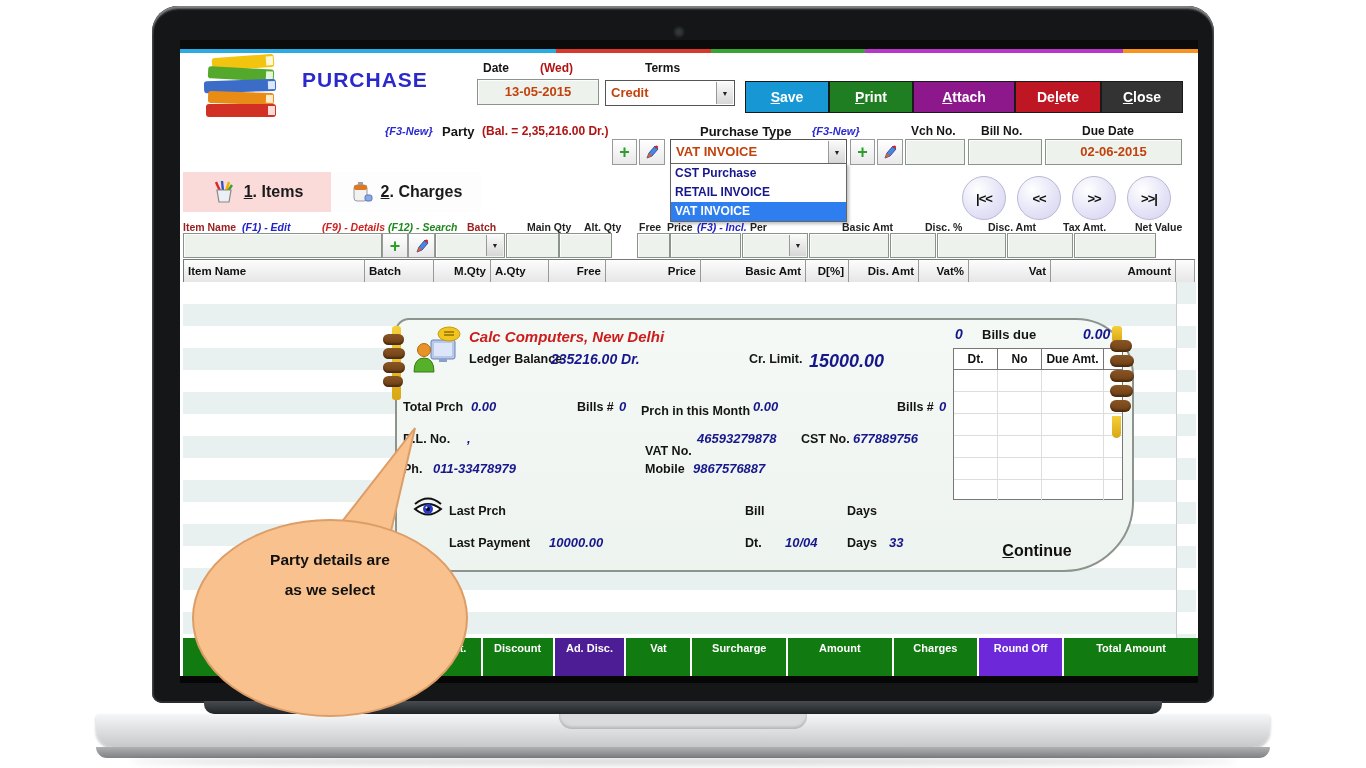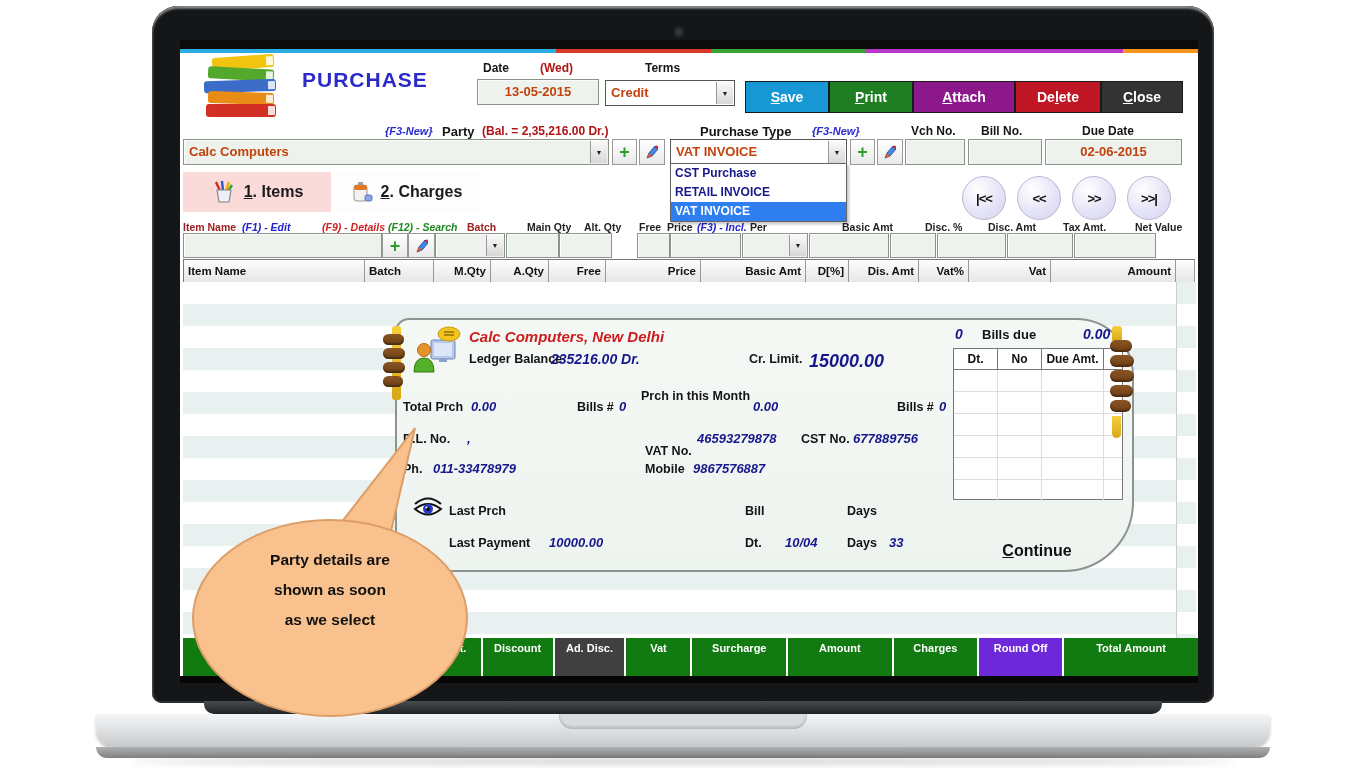--- a/index.html
+++ b/index.html
@@ -120,24 +120,20 @@
 
       <div class="abs hbtn" style="left: 565px; top: 41px; width: 82px; height: 30px; background: rgb(23, 152, 213);"><u>S</u>ave</div>
       <div class="abs hbtn" style="left: 649px; top: 41px; width: 82px; height: 30px; background: rgb(30, 126, 33);"><u>P</u>rint</div>
       <div class="abs hbtn" style="left: 733px; top: 41px; width: 100px; height: 30px; background: rgb(140, 24, 140);"><u>A</u>ttach</div>
       <div class="abs hbtn" style="left: 835px; top: 41px; width: 84px; height: 30px; background: rgb(191, 22, 35);">De<u>l</u>ete</div>
       <div class="abs hbtn" style="left: 921px; top: 41px; width: 80px; height: 30px; background: rgb(51, 51, 51);"><u>C</u>lose</div>
 
       <span class="abs f3new" style="left:205px;top:85px">{F3-New}</span>
       <span class="abs lbl" style="left:262px;top:84px;font-size:13px">Party</span>
       <span class="abs lbl-red" style="left:302px;top:84px">(Bal. =  2,35,216.00 Dr.)</span>
-      <div class="abs input" style="left:3px;top:99px;width:424px;height:24px">
-        <span class="val-navy" style="display:block;padding-left:5px;line-height:24px;font-size:13px">Calc Computers</span>
-        <span class="arrowbox">▼</span>
-      </div>
       <div class="abs toolbtn" style="left:432px;top:99px;width:23px;height:24px">
         <span class="plusglyph">+</span>
       </div>
       <div class="abs toolbtn" style="left:459px;top:99px;width:24px;height:24px">
         <svg width="16" height="16">
             <path d="M3 14 L5 9 L11 2 L14 5 L8 12 Z" fill="#4a86e0" stroke="#2a56a8" stroke-width="1"></path>
             <path d="M3 14 L5 9 L8 12 Z" fill="#e05a2a"></path>
             <circle cx="12.5" cy="3" r="1.6" fill="#d82020"></circle>
           </svg>
       </div>
@@ -240,21 +236,21 @@
       <div class="abs input" style="left:629px;top:193px;width:78px;height:23px"></div>
       <div class="abs input" style="left:710px;top:193px;width:44px;height:23px"></div>
       <div class="abs input" style="left:757px;top:193px;width:67px;height:23px"></div>
       <div class="abs input" style="left:827px;top:193px;width:64px;height:23px"></div>
       <div class="abs input" style="left:894px;top:193px;width:80px;height:23px"></div>
 
       <div class="abs" style="left:3px;top:219px;display:flex">
         <span class="th" style="width:182px;border-left:1px solid #777">Item Name</span>
         <span class="th" style="width:69px">Batch</span>
         <span class="th" style="width:57px;text-align:right">M.Qty</span>
-        <span class="th" style="width:58px;text-align:right">A.Qty</span>
+        <span class="th" style="width:58px;">A.Qty</span>
         <span class="th" style="width:57px;text-align:right">Free</span>
         <span class="th" style="width:95px;text-align:right">Price</span>
         <span class="th" style="width:105px;text-align:right">Basic Amt</span>
         <span class="th" style="width:43px;text-align:right">D[%]</span>
         <span class="th" style="width:70px;text-align:right">Dis. Amt</span>
         <span class="th" style="width:50px;text-align:right">Vat%</span>
         <span class="th" style="width:82px;text-align:right">Vat</span>
         <span class="th" style="width:125px;text-align:right">Amount</span>
         <span class="th" style="width:19px"></span>
       </div>
@@ -276,21 +272,21 @@
         <span class="abs ptitle" style="left:72px;top:8px">Calc Computers, New Delhi</span>
         <span class="abs plabel" style="left:72px;top:32px">Ledger Balance</span>
         <span class="abs pval ital" style="left:154px;top:31px;font-size:14px">235216.00 Dr.</span>
         <span class="abs plabel" style="left:352px;top:32px">Cr. Limit.</span>
         <span class="abs pval ital" style="left:412px;top:31px;font-size:18px">15000.00</span>
 
         <span class="abs plabel" style="left:6px;top:80px">Total Prch</span>
         <span class="abs pval" style="left:74px;top:79px">0.00</span>
         <span class="abs plabel" style="left:180px;top:80px">Bills #</span>
         <span class="abs pval" style="left:222px;top:79px">0</span>
-        <span class="abs plabel" style="left:244px;top:69px">Prch in this Month</span>
+        <span class="abs plabel" style="left:244px;top:84px">Prch in this Month</span>
         <span class="abs pval" style="left:356px;top:79px">0.00</span>
         <span class="abs plabel" style="left:500px;top:80px">Bills #</span>
         <span class="abs pval" style="left:542px;top:79px">0</span>
 
         <span class="abs plabel" style="left:6px;top:112px">D.L. No.</span>
         <span class="abs pval" style="left:70px;top:111px">,</span>
         <span class="abs plabel" style="left:248px;top:124px">VAT No.</span>
         <span class="abs pval" style="left:300px;top:111px">46593279878</span>
         <span class="abs plabel" style="left:404px;top:112px">CST No.</span>
         <span class="abs pval" style="left:456px;top:111px">677889756</span>
@@ -384,21 +380,21 @@
         <div class="abs cuff" style="left:8px;top:90px;width:9px;height:22px;border-radius:0 0 6px 6px"></div>
       </div>
 
       <div class="abs" style="left:0;top:598px;width:1018px;height:45px;background:#060606">
         <div class="gbarrow">
           <span class="gcell" style="width: 70px; background: rgb(17, 122, 17);">Count</span>
           <span class="gcell" style="width: 70px; background: rgb(17, 122, 17);">Qty</span>
           <span class="gcell" style="width: 70px; background: rgb(17, 122, 17);">Free</span>
           <span class="gcell" style="width: 86px; background: rgb(17, 122, 17);">Basic Amt.</span>
           <span class="gcell" style="width: 71px; background: rgb(17, 122, 17);">Discount</span>
-          <span class="gcell" style="width: 71px; background: #404040;">Ad. Disc.</span>
+          <span class="gcell" style="width: 71px; background: #4c1d95;">Ad. Disc.</span>
           <span class="gcell" style="width: 65px; background: rgb(17, 122, 17);">Vat</span>
           <span class="gcell" style="width: 95px; background: rgb(17, 122, 17);">Surcharge</span>
           <span class="gcell" style="width: 105px; background: rgb(17, 122, 17);">Amount</span>
           <span class="gcell" style="width: 85px; background: rgb(17, 122, 17);">Charges</span>
           <span class="gcell" style="width: 84px; background: #6d28d9;">Round Off</span>
           <span class="gcell" style="width: 136px; background: rgb(17, 122, 17);">Total Amount</span>
         </div>
       </div>
     </div>
   </div>
@@ -409,17 +405,16 @@
   </div>
   <div class="abs baselip"></div>
   <div class="abs floorshadow"></div>
 
   <svg class="abs" style="left:180px;top:412px;z-index:90" width="310" height="320">
     <polygon id="callout-tail" points="235,16 150,125 205,145" stroke="#dd9d66" stroke-width="2" fill="#f9c18d"></polygon>
     <ellipse id="callout-ellipse" cx="150" cy="206" rx="137" ry="98" stroke="#dd9d66" stroke-width="2" fill="#f9c18d"></ellipse>
   </svg>
   <div class="abs callout-text" style="left:200px;top:545px;width:260px">
     <div>Party details are</div>
-    <div>shown as soon</div>
     <div>as we select</div>
   </div>
 
 </div>
 
 </body></html>

